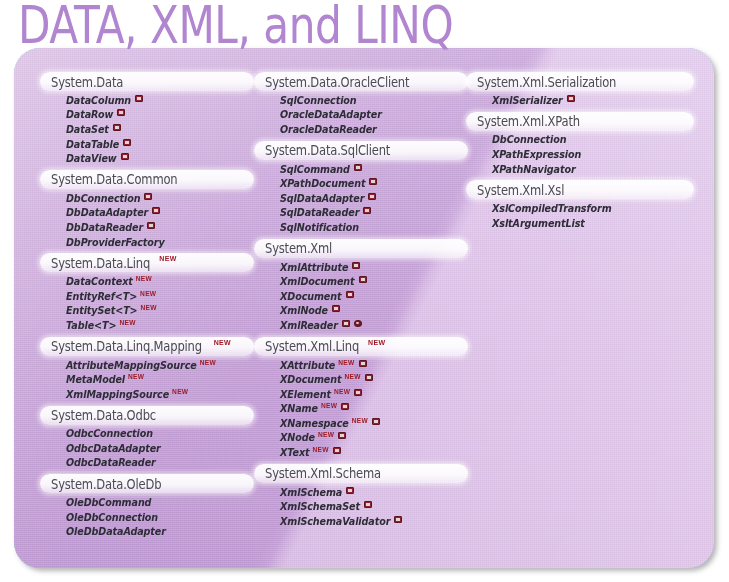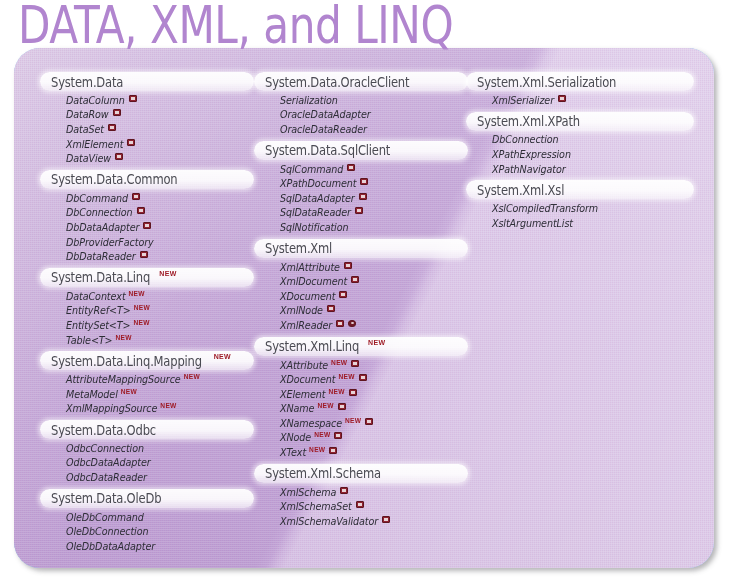--- a/index.html
+++ b/index.html
@@ -107,21 +107,21 @@
 
   
   ul.classes{list-style:none;margin:2px 0 3px 0;padding:0 0 0 26px;}
   ul.classes li{
     display:flex;align-items:center;
     height:14.6px;
     white-space:nowrap;
   }
   .cname{
     font-family:"DejaVu Sans","Liberation Sans", sans-serif;
-    font-style:italic;font-weight:normal;
+    font-style:italic;font-weight:bold;
     font-size:9.6px;
     color:#2d2d36;
     letter-spacing:-.1px;
   }
   .cnew{
     font-size:6.6px;font-weight:bold;font-style:normal;
     color:#9e1b26;margin-left:3px;position:relative;top:-3px;letter-spacing:.3px;
   }
   
   .badge{
@@ -162,50 +162,46 @@
           </li>
           <li>
             <span class="cname">DataRow</span>
             <span class="badge"></span>
           </li>
           <li>
             <span class="cname">DataSet</span>
             <span class="badge"></span>
           </li>
           <li>
-            <span class="cname">XmlElement</span>
+            <span class="cname">DataTable</span>
             <span class="badge"></span>
           </li>
           <li>
             <span class="cname">DataView</span>
             <span class="badge"></span>
           </li>
         </ul>
         <div class="ns">
           <span class="ns-text">System.Data.Common</span>
         </div>
         <ul class="classes">
           <li>
-            <span class="cname">DbCommand</span>
-            <span class="badge"></span>
-          </li>
-          <li>
             <span class="cname">DbConnection</span>
             <span class="badge"></span>
           </li>
           <li>
             <span class="cname">DbDataAdapter</span>
             <span class="badge"></span>
           </li>
           <li>
+            <span class="cname">DbDataReader</span>
+            <span class="badge"></span>
+          </li>
+          <li>
             <span class="cname">DbProviderFactory</span>
-          </li>
-          <li>
-            <span class="cname">DbDataReader</span>
-            <span class="badge"></span>
           </li>
         </ul>
         <div class="ns">
           <span class="ns-text">System.Data.Linq</span>
           <span class="new">NEW</span>
         </div>
         <ul class="classes">
           <li>
             <span class="cname">DataContext</span>
             <span class="cnew">NEW</span>
@@ -269,21 +265,21 @@
             <span class="cname">OleDbDataAdapter</span>
           </li>
         </ul>
       </div>
     <div class="col" id="col-2">
         <div class="ns">
           <span class="ns-text">System.Data.OracleClient</span>
         </div>
         <ul class="classes">
           <li>
-            <span class="cname">Serialization</span>
+            <span class="cname">SqlConnection</span>
           </li>
           <li>
             <span class="cname">OracleDataAdapter</span>
           </li>
           <li>
             <span class="cname">OracleDataReader</span>
           </li>
         </ul>
         <div class="ns">
           <span class="ns-text">System.Data.SqlClient</span>

